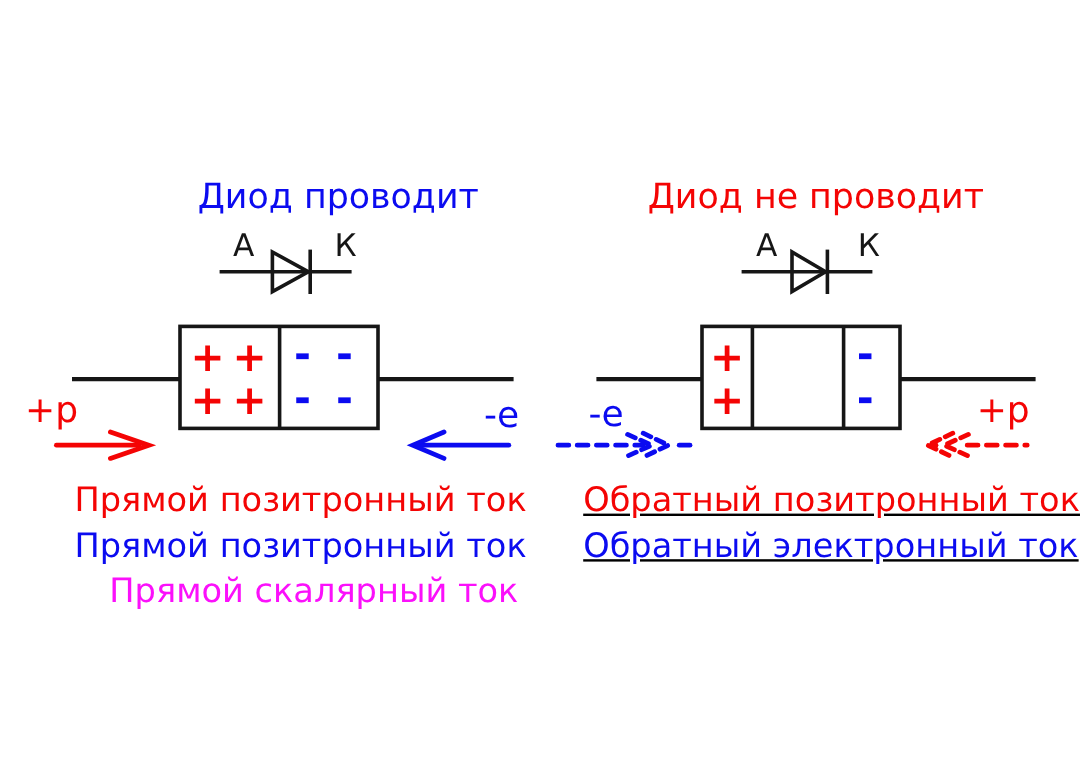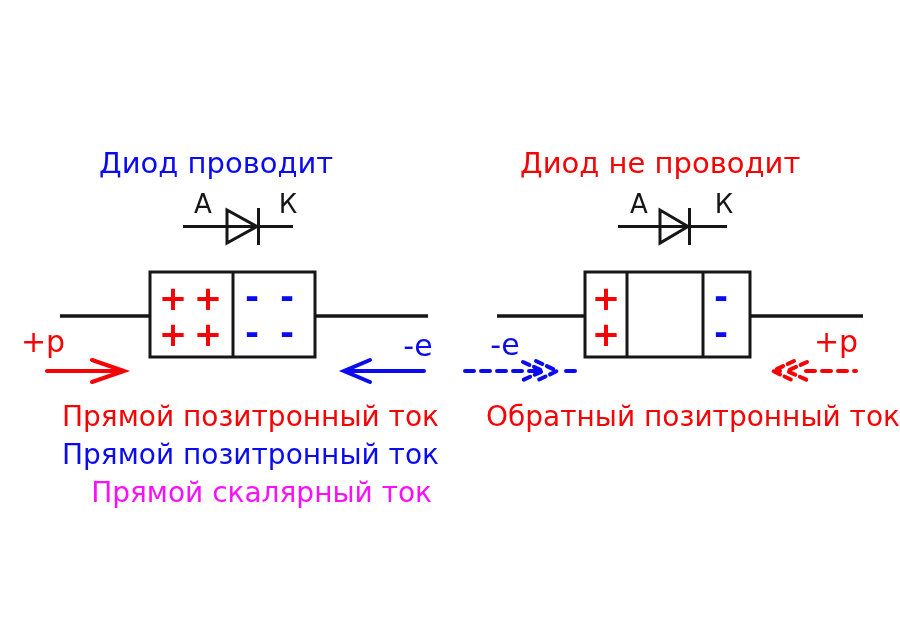--- a/index.html
+++ b/index.html
@@ -1,26 +1,26 @@
 <!DOCTYPE html>
 <html style="--red: #f40404; --blue: #0b0bf0; --magenta: #fb10fb; --black: #161616;"><head>
 <meta charset="utf-8">
 <style>
   :root{
     --red:#f40404; --blue:#0b0bf0; --magenta:#fb10fb; --black:#161616; --bg:#ffffff;
   }
   html,body{margin:0;padding:0;}
   body{width:900px;height:643px;background:var(--bg);font-family:"DejaVu Sans",sans-serif;overflow:hidden;}
   .stage{position:relative;width:900px;height:643px;background:var(--bg);}
-  .title{position:absolute;width:300px;text-align:left;font-size:29px;line-height:34px;white-space:nowrap;}
+  .title{position:absolute;width:300px;text-align:right;font-size:29px;line-height:34px;white-space:nowrap;}
   .title-left{left:99px;top:146px;color:var(--blue);}
   .title-right{left:520px;top:146px;color:var(--red);}
   .captions{position:absolute;top:398px;text-align:center;font-size:28px;line-height:38px;white-space:nowrap;}
   .captions-left{left:62px;width:370px;text-align:right;}
-  .captions-right{left:486px;width:390px;}
+  .captions-right{left:486px;width:390px;text-decoration:underline;}
   .c-red{color:var(--red);}
   .c-blue{color:var(--blue);}
   .c-magenta{color:var(--magenta);}
   svg{position:absolute;left:0;top:0;}
   .k{stroke:var(--black);stroke-width:3;fill:none;}
   .wire{stroke:var(--black);stroke-width:3.5;fill:none;}
   .lbl{fill:var(--black);font-size:26px;text-anchor:middle;}
   .sign-p{fill:var(--red);font-size:34px;font-weight:bold;text-anchor:middle;}
   .sign-m{fill:var(--blue);font-size:34px;font-weight:bold;text-anchor:middle;}
   .carrier-r{fill:var(--red);font-size:30px;text-anchor:middle;}
@@ -113,15 +113,16 @@
   </svg>
 
   <div class="captions captions-left">
     <div class="c-red">Прямой позитронный ток</div>
     <div class="c-blue">Прямой позитронный ток</div>
     <div class="c-magenta">Прямой скалярный ток</div>
   </div>
 
   <div class="captions captions-right">
     <div class="c-red">Обратный позитронный ток</div>
+    <div class="c-blue">Обратный электронный ток</div>
   </div>
 
 </div>
 
 </body></html>

